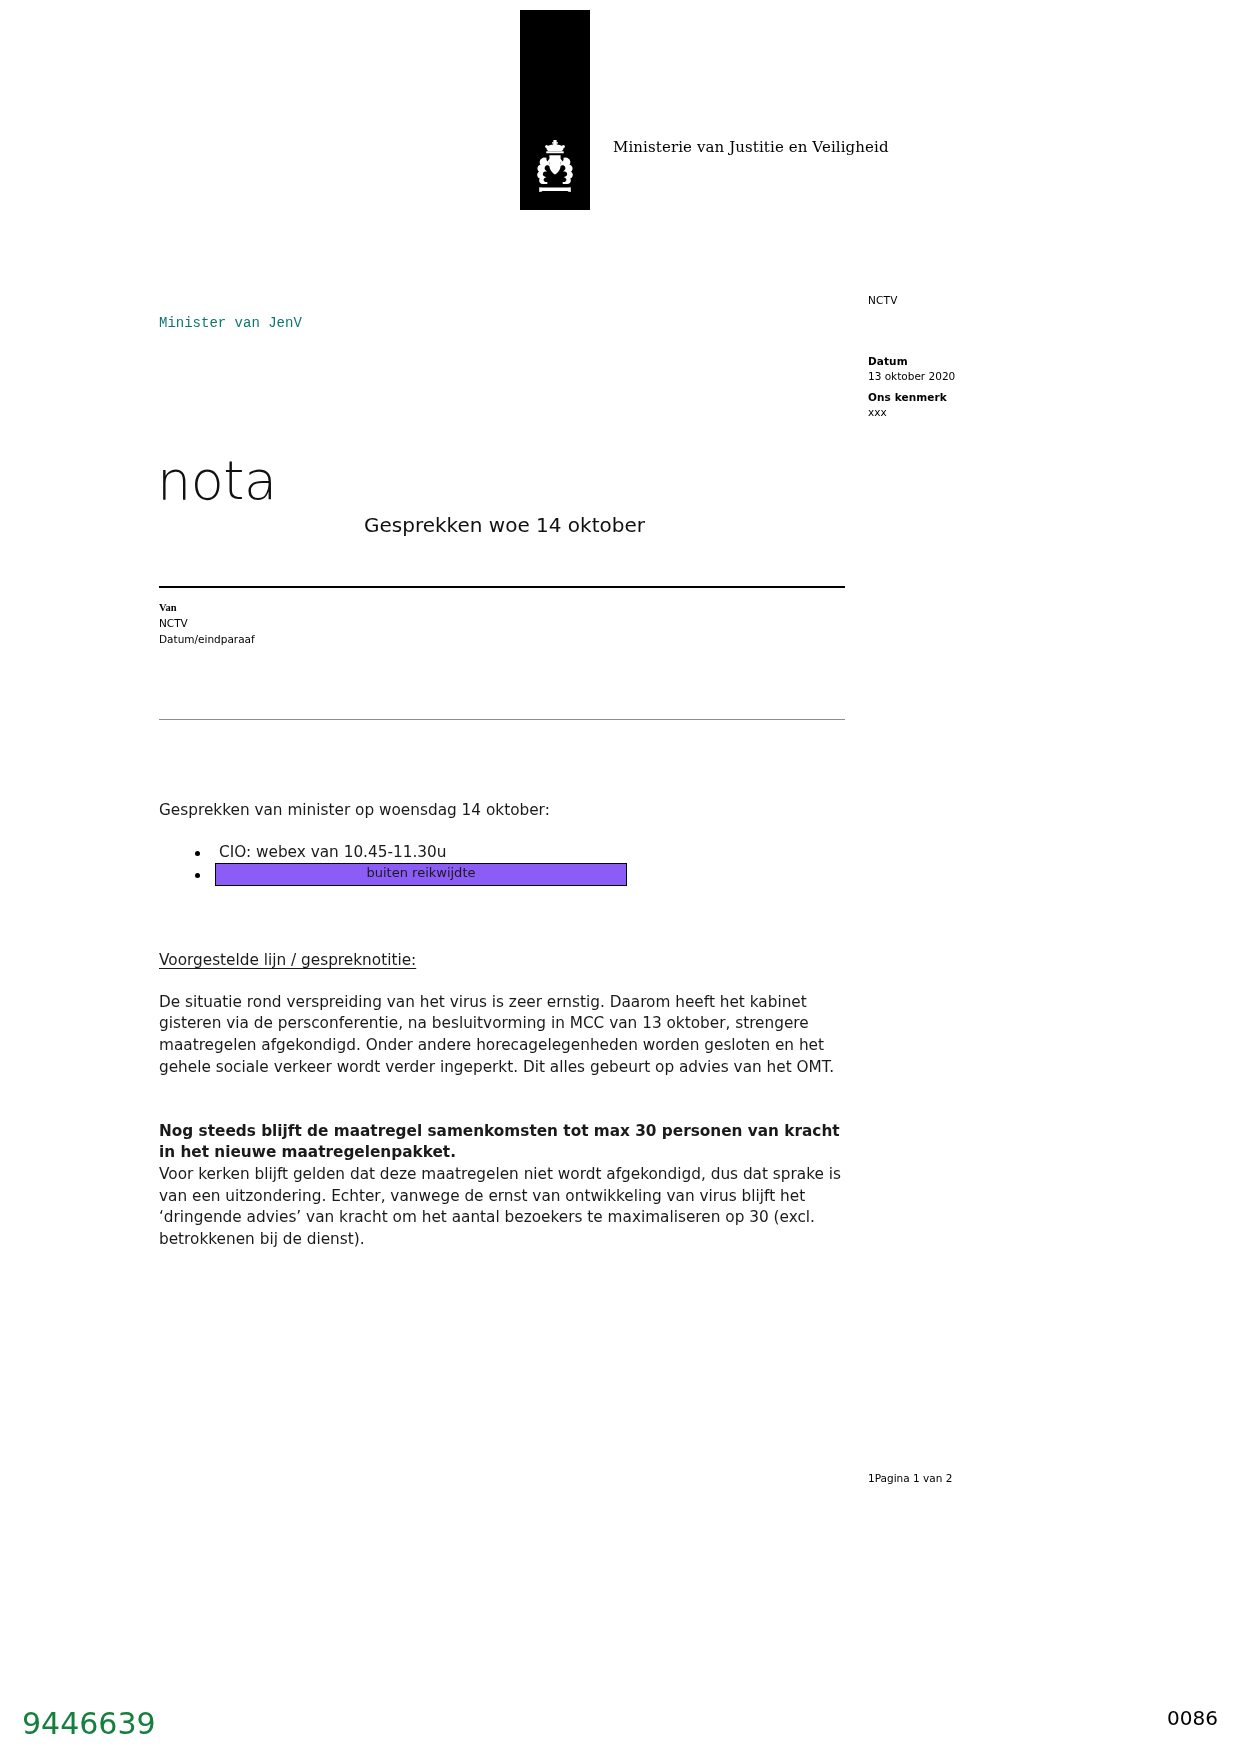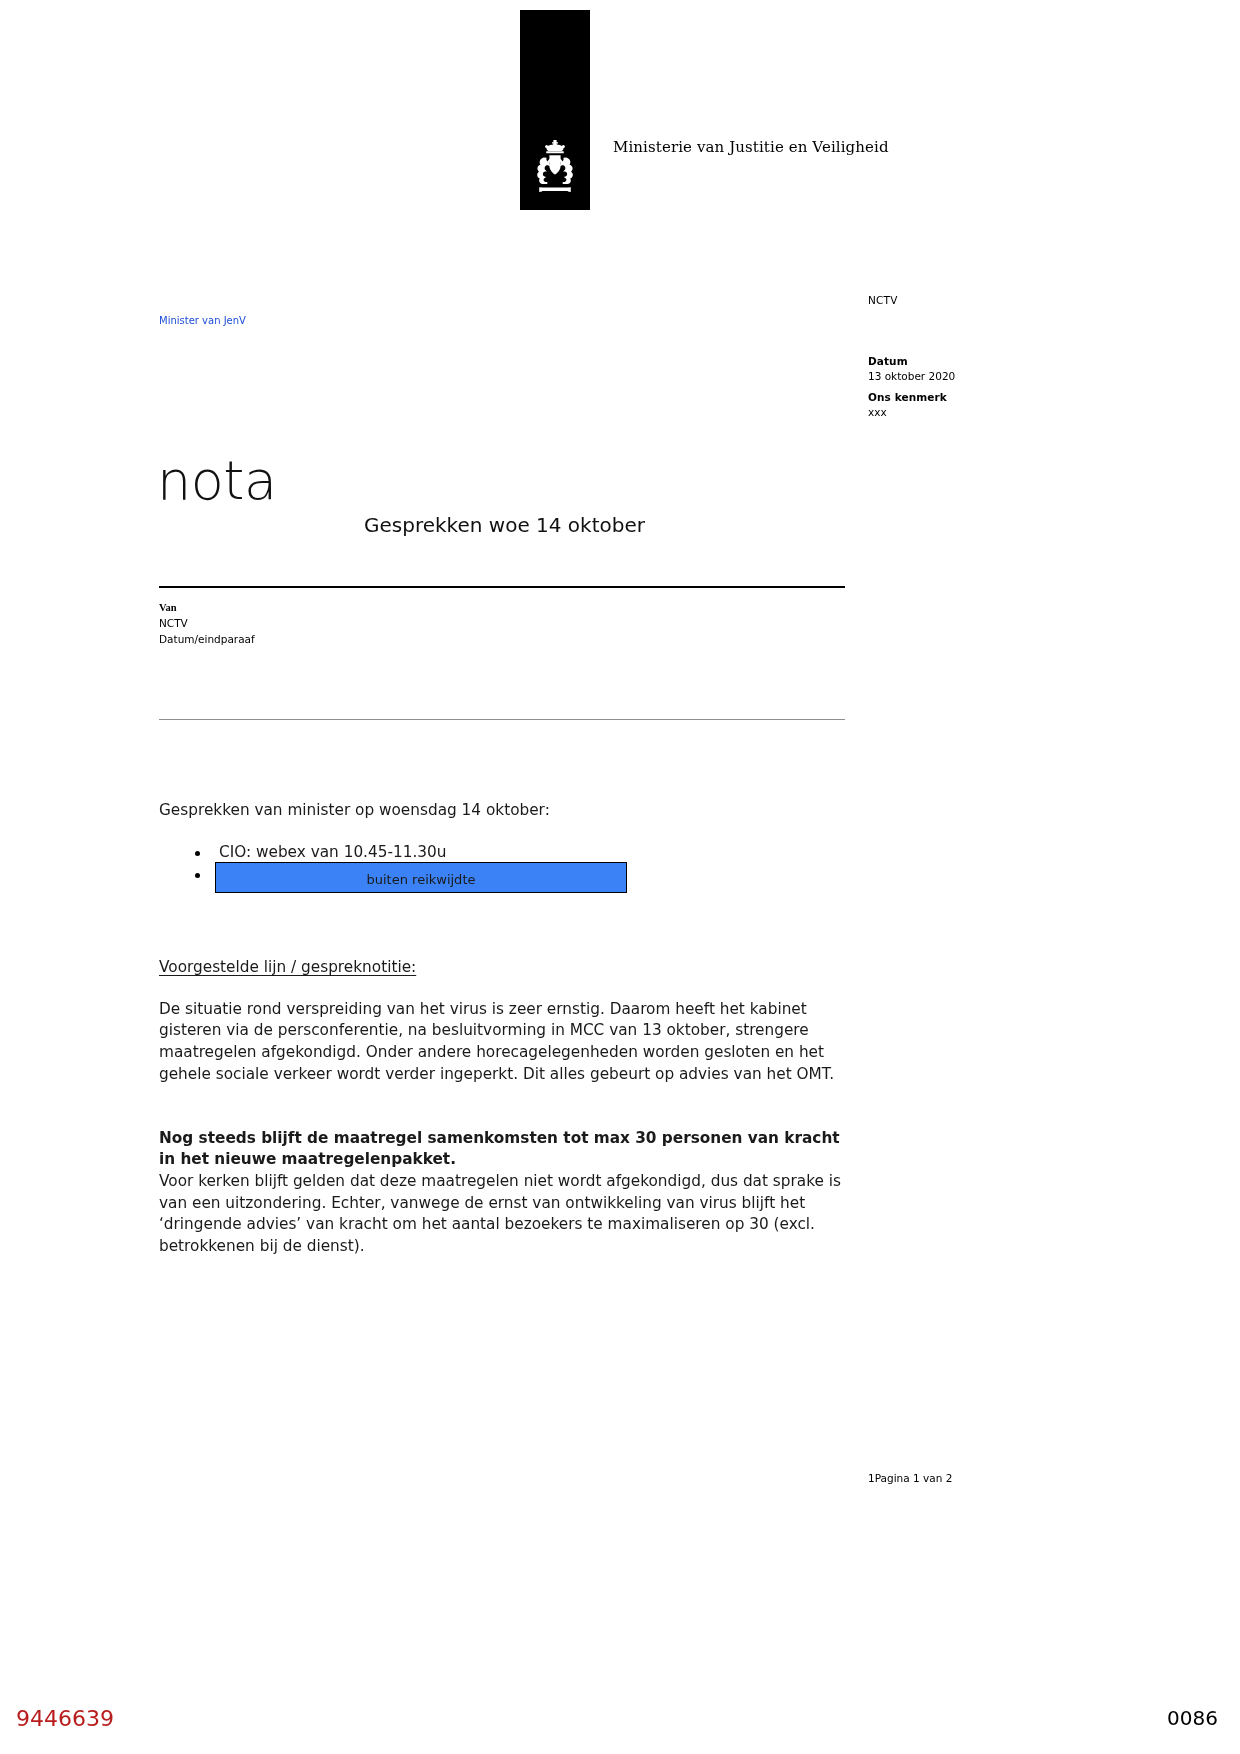--- a/index.html
+++ b/index.html
@@ -52,22 +52,23 @@
     letter-spacing: 0.1px;
     color: #000000;
     white-space: nowrap;
   }
 
   
   .addressee {
     position: absolute;
     left: 159px;
     top: 315px;
-    font-size: 10px;
-    color: #1d4ed8;
+    font-size: 14px;
+    color: #0f766e;
+    font-family: Liberation Mono, monospace;
   }
 
   
   .meta {
     position: absolute;
     left: 868px;
     top: 293px;
     width: 200px;
     font-size: 10.5px;
     line-height: 1.42;
@@ -161,22 +162,22 @@
     border-radius: 50%;
     background: #000000;
   }
 
   .redaction-box {
     display: inline-block;
     border: 1px solid #000000;
     width: 410px;
     text-align: center;
     font-size: 13px;
-    padding: 8px 0 3px 0;
-    background: #3b82f6;
+    padding: 0 0 3px 0;
+    background: #8b5cf6;
     position: relative;
     top: -2px;
     left: -4px;
   }
 
   .section-head {
     text-decoration: underline;
     text-underline-offset: 3px;
     margin: 0 0 20px 0;
   }
@@ -184,24 +185,24 @@
   
   .page-footer {
     position: absolute;
     left: 868px;
     top: 1472px;
     font-size: 10.5px;
     color: #000000;
   }
   .doc-id-left {
     position: absolute;
-    left: 16px;
+    left: 22px;
     top: 1706px;
-    font-size: 22px;
-    color: #b91c1c;
+    font-size: 30px;
+    color: #15803d;
   }
   .doc-id-right {
     position: absolute;
     right: 22px;
     top: 1706px;
     font-size: 20px;
     color: #000000;
   }
 </style>
 </head>

